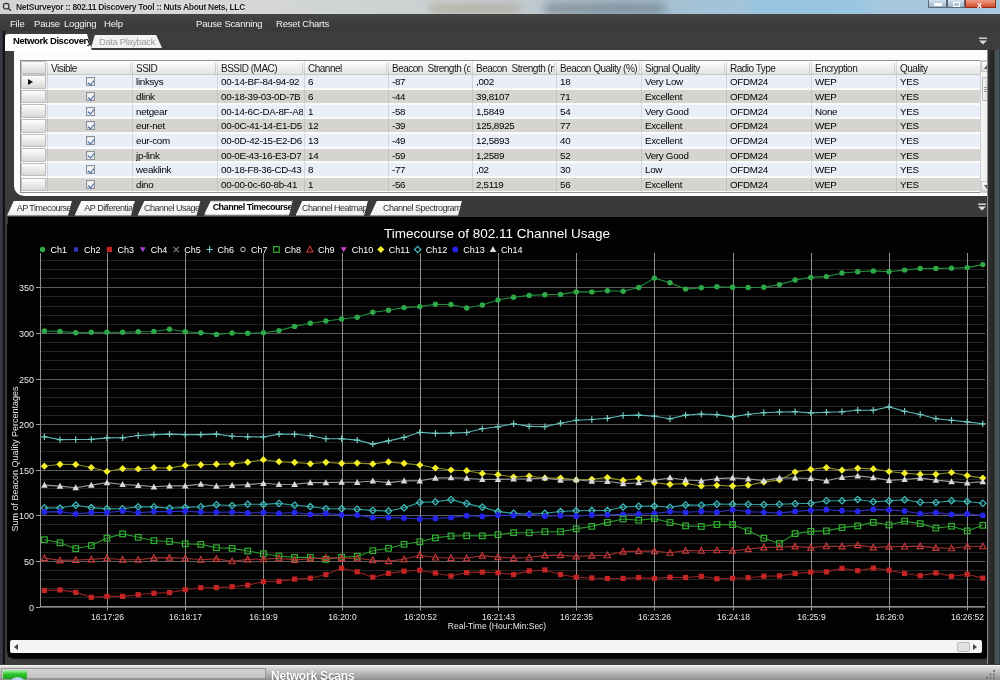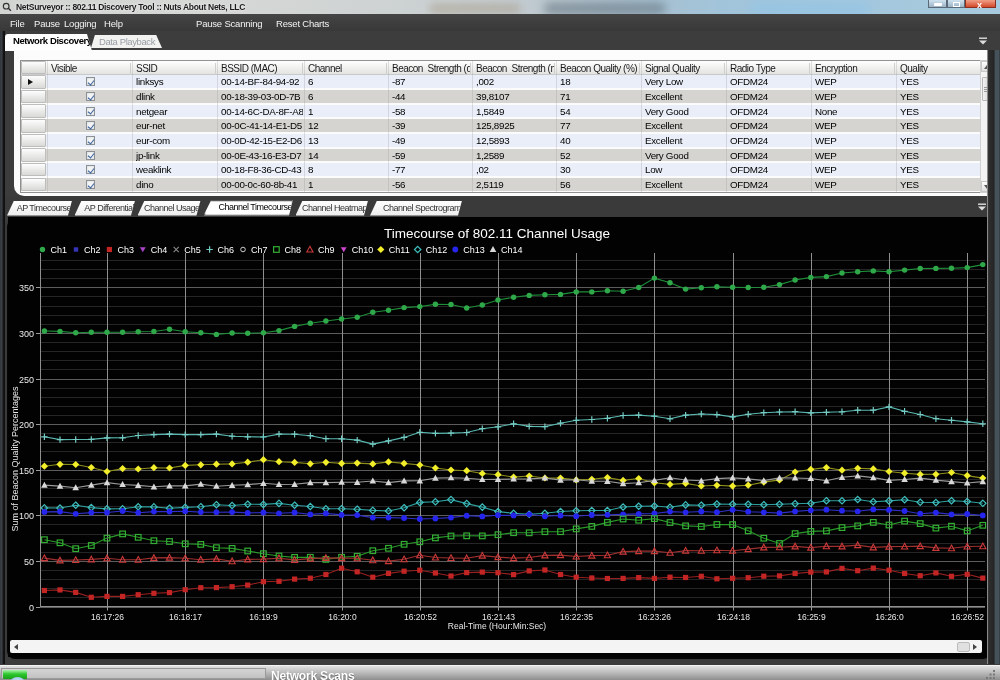--- a/index.html
+++ b/index.html
@@ -38,21 +38,21 @@
 .cb:after{content:"";position:absolute;left:2px;top:0.5px;width:3px;height:5px;border:solid #38609e;border-width:0 1.5px 1.5px 0;transform:rotate(38deg)}
 
 #vsb{position:absolute;left:966px;top:10px;width:11px;height:133px;background:#f3f3f3;border:1px solid #d0d0d0}
 .sarr{position:absolute;left:0;width:9px;height:11px;background:linear-gradient(#fdfdfd,#dfdfdf);border:1px solid #c8c8c8}.sarr:after{content:'';position:absolute;left:1.5px;width:0;height:0;border-left:3px solid transparent;border-right:3px solid transparent}
 #vthumb{position:absolute;left:0.5px;top:16px;width:8px;height:24px;background:linear-gradient(90deg,#f2f2f2,#d8d8d8);border:1px solid #b8b8b8;border-radius:1px}
 #vthumb:after{content:"";position:absolute;left:1.5px;top:9px;width:4px;height:1px;background:#999;box-shadow:0 2px 0 #999,0 4px 0 #999}
 
 #gap{position:absolute;left:0;top:196px;width:1000px;height:21px;background:#3a3a3a}
 #ctabbar{position:absolute;left:0;top:200px;width:1000px;height:16px}
 .ctab{position:absolute;top:0.5px;height:15px;background:linear-gradient(#ffffff,#ececec);color:#333;font-size:9px;letter-spacing:-0.5px;line-height:15px;text-align:right;padding-left:5px;padding-right:1px;white-space:nowrap;clip-path:polygon(7px 0,100% 0,calc(100% - 4px) 100%,0 100%)}
-.ctab.sel{background:#fff;color:#000;font-weight:normal;top:-0.5px;height:16px;box-shadow:inset 0 0 0 1.2px #555;clip-path:polygon(8px 0,100% 0,calc(100% - 4px) 100%,0 100%)}
+.ctab.sel{background:#fff;color:#000;font-weight:bold;top:-0.5px;height:16px;box-shadow:inset 0 0 0 1.2px #555;clip-path:polygon(8px 0,100% 0,calc(100% - 4px) 100%,0 100%)}
 #tdrop2{position:absolute;left:977px;top:203px;width:10px;height:8px}
 
 #chartbox{position:absolute;left:5px;top:217px;width:988px;height:444px;background:#050505;border:2px solid #3a3a3a;border-radius:10px}
 
 #hsb{position:absolute;left:10px;top:640px;width:972px;height:13px;background:#f4f4f4;border-radius:2px}
 #hthumb{position:absolute;left:947px;top:1.5px;width:13px;height:10px;background:#e0e0e0;border:1px solid #bbb;border-radius:2px}
 .harr{position:absolute;top:3.5px;width:0;height:0;border-top:3px solid transparent;border-bottom:3px solid transparent}
 
 #status{position:absolute;left:0;top:665px;width:1000px;height:15px;background:linear-gradient(#e2e2e2,#bdbdbd 45%,#8e8e8e);border-top:1px solid #f2f2f2}
 #ptrack{position:absolute;left:1px;top:2px;width:265px;height:11px;border:1px solid #9a9a9a;background:linear-gradient(#d4d4d4,#c2c2c2)}

